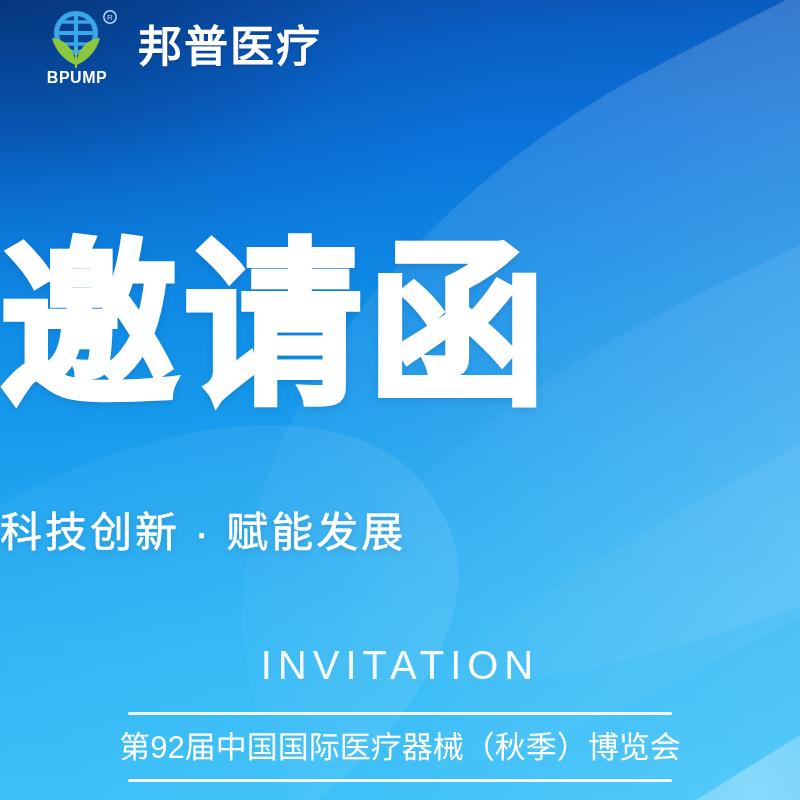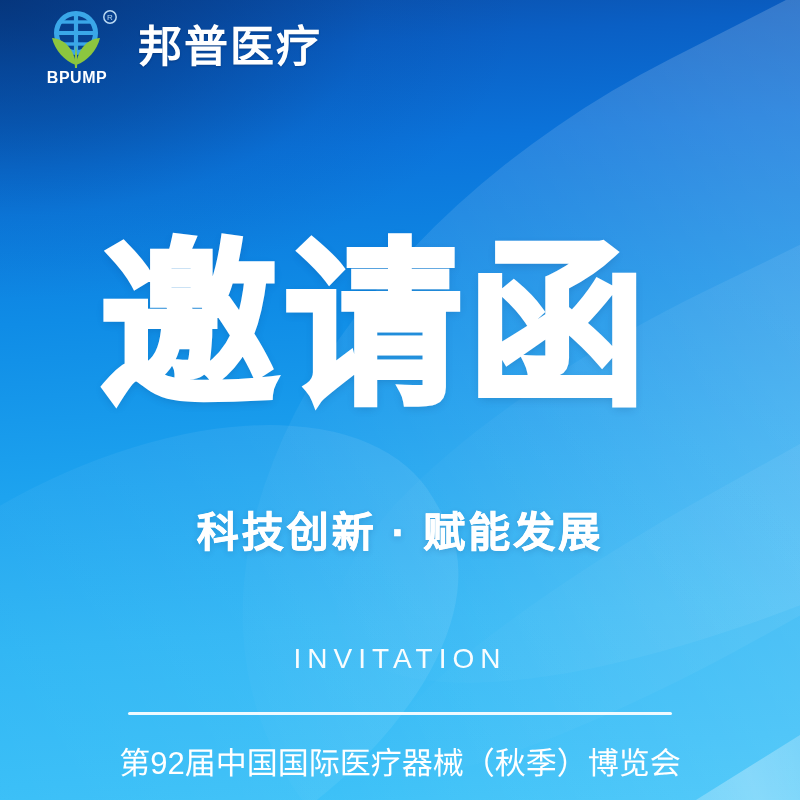--- a/index.html
+++ b/index.html
@@ -169,58 +169,57 @@
     flex-direction: column;
     align-items: center;
     pointer-events: none;
   }
 
   #main-title {
     position: absolute;
     top: 238px;
     left: 0;
     width: 672px;
-    text-align: center;
+    text-align: left;
     color: #ffffff;
     font-size: 178px;
     font-weight: 900;
     line-height: 1;
     letter-spacing: 6px;
     white-space: nowrap;
     -webkit-text-stroke: 5px #ffffff;
     text-shadow:
       0 0 1px #ffffff,
       0 3px 10px rgba(0,40,95,0.22);
-    padding-left: 40px;
   }
 
   #subtitle {
     position: absolute;
     top: 512px;
     left: 0;
     width: 800px;
-    text-align: center;
+    text-align: left;
     color: #ffffff;
     font-size: 42px;
-    font-weight: 700;
+    font-weight: 400;
     letter-spacing: 3px;
     line-height: 1;
     white-space: nowrap;
     -webkit-text-stroke: 0.6px #ffffff;
     text-shadow: 0 2px 6px rgba(0,40,95,0.18);
   }
 
   #invitation-en {
     position: absolute;
     top: 645px;
     left: 0;
     width: 800px;
     text-align: center;
     color: #ffffff;
-    font-size: 28px;
+    font-size: 40px;
     font-weight: 300;
     letter-spacing: 6px;
     line-height: 1;
     white-space: nowrap;
     opacity: 0.97;
   }
 
   
   #event-bar {
     position: absolute;
@@ -241,21 +240,21 @@
   #event-name {
     color: #ffffff;
     font-size: 31px;
     font-weight: 500;
     line-height: 1;
     letter-spacing: 0px;
     white-space: nowrap;
     text-align: center;
     padding: 17px 0 16px 0;
     
-    margin: 16px -22px;
+    margin: 0 -22px;
   }
 </style>
 </head>
 <body>
 
 <div id="poster">
 
   <div class="sweep" id="sweep-top-right"></div>
   <div class="sweep" id="sweep-top-right-2"></div>
   <div class="sweep" id="sweep-mid"></div>

